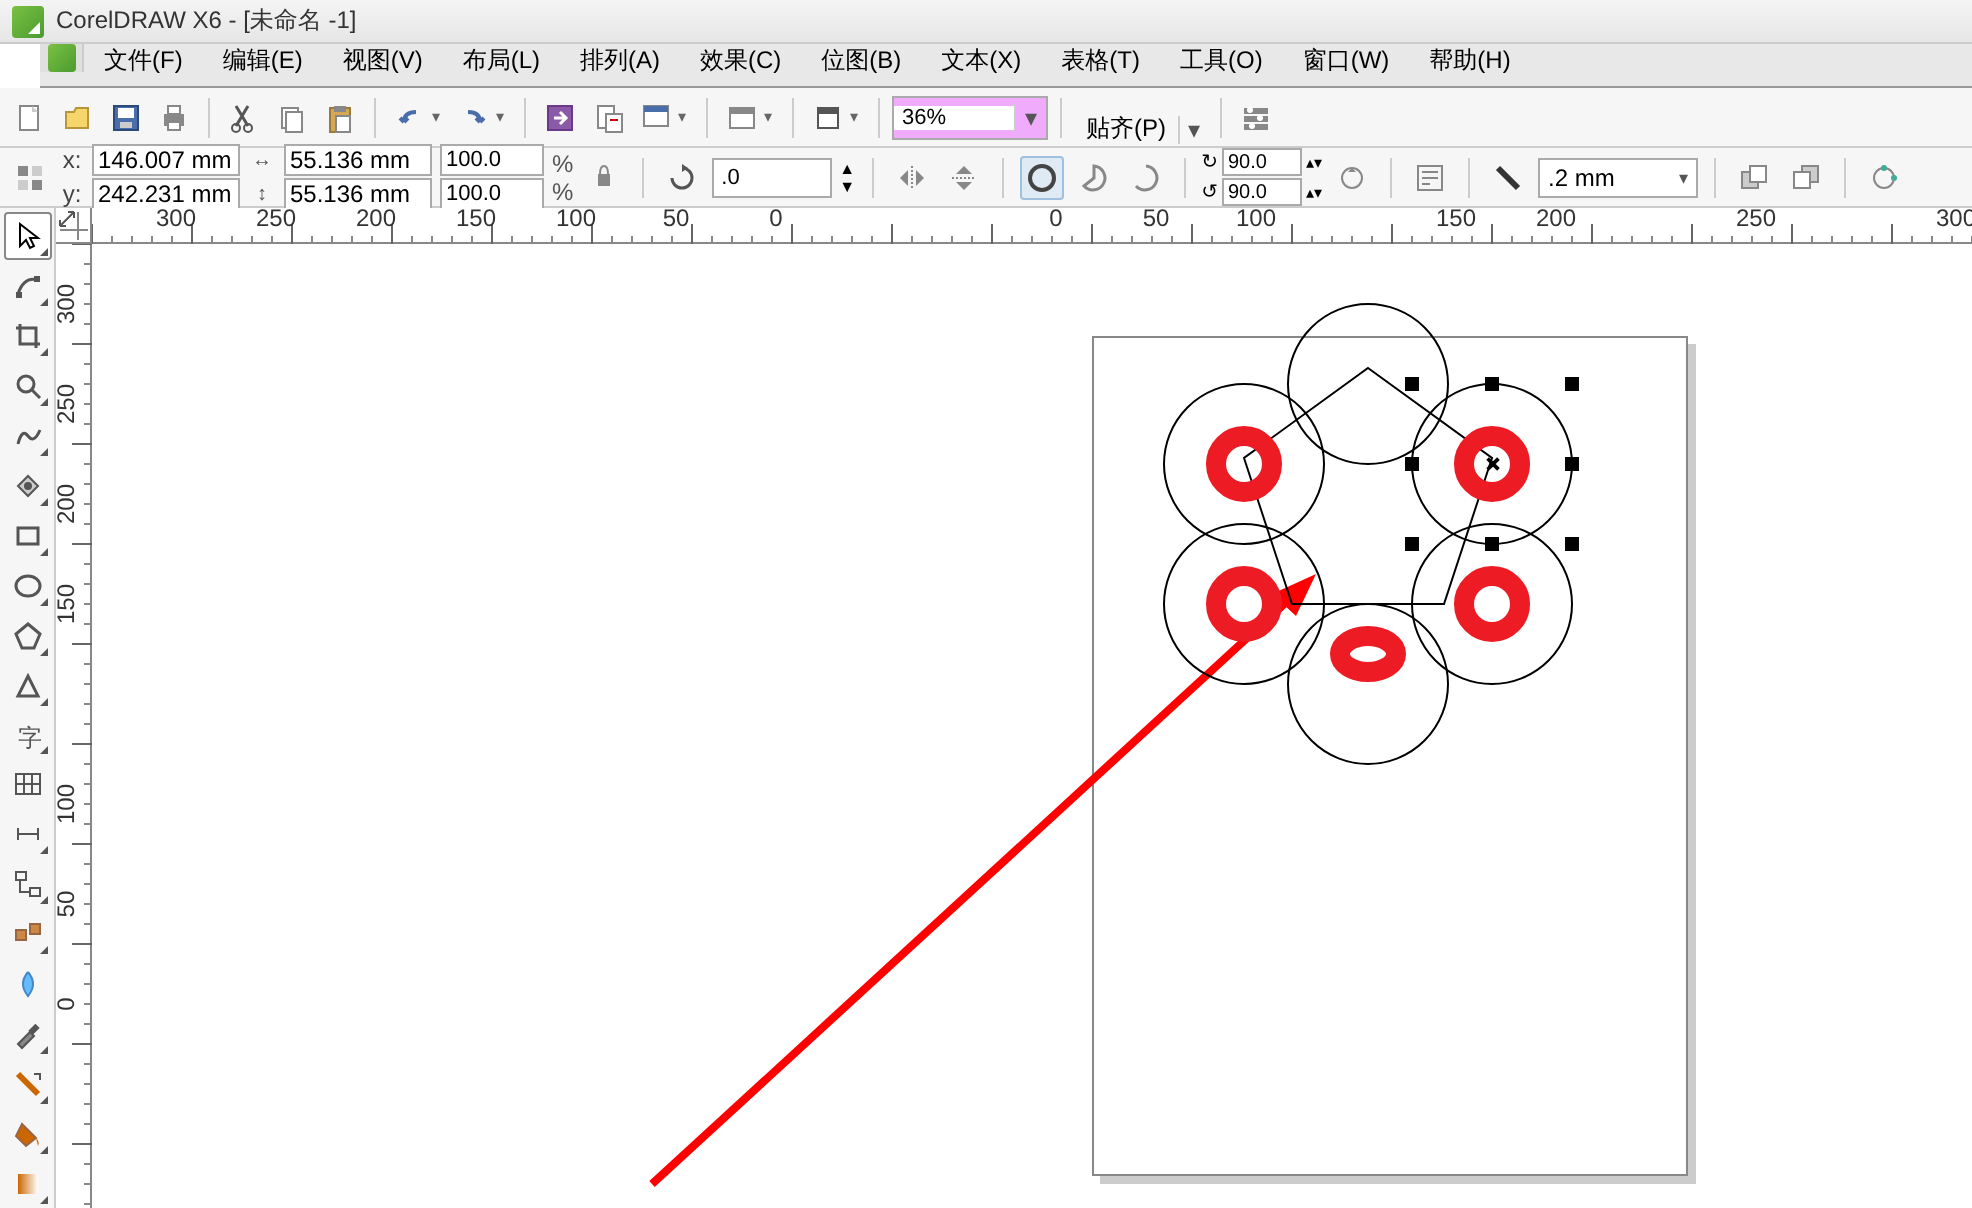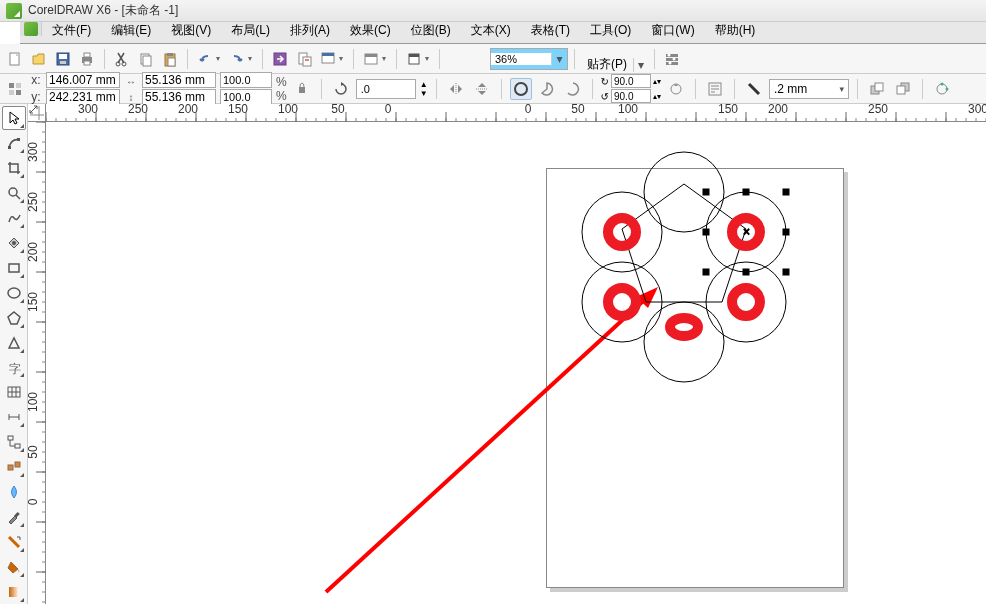--- a/index.html
+++ b/index.html
@@ -41,21 +41,21 @@
 .toolbox .tbtn.active{background:#fff;border-color:#888;}
 .toolbox .fly{position:absolute;right:1px;bottom:1px;width:0;height:0;border-left:4px solid transparent;border-bottom:4px solid #555;}
 
 .canvas-area{position:absolute;left:46px;top:122px;right:0;bottom:0;background:#fff;overflow:hidden;}
 .page{position:absolute;left:500px;top:46px;width:298px;height:420px;background:#fff;border:1px solid #888;box-shadow:4px 4px 0 #ccc;}
 .drawing{position:absolute;left:0;top:0;}
 
 svg .hdl{fill:#000;}
 
 input[type=text]{font-size:11px;}
-.zoom-select{display:flex;align-items:center;border:1px solid #aaa;background:#7dd3fc;height:22px;margin-left:44px;}
+.zoom-select{display:flex;align-items:center;border:1px solid #aaa;background:#f0abfc;height:22px;}
 .zoom-select input{border:none;width:60px;padding:0 4px;text-align:left;outline:none;}
 .zoom-select .arrow{width:16px;text-align:center;color:#555;border-left:1px solid #ccc;}
 .snap-combo{display:flex;align-items:center;height:22px;margin-top:12px;}
 .snap-combo .txt{padding:0 6px;}
 .snap-combo .arrow{border-left:1px solid #ccc;padding:0 4px;color:#555;}
 </style>
 </head>
 <body>
 
 <div class="titlebar">

